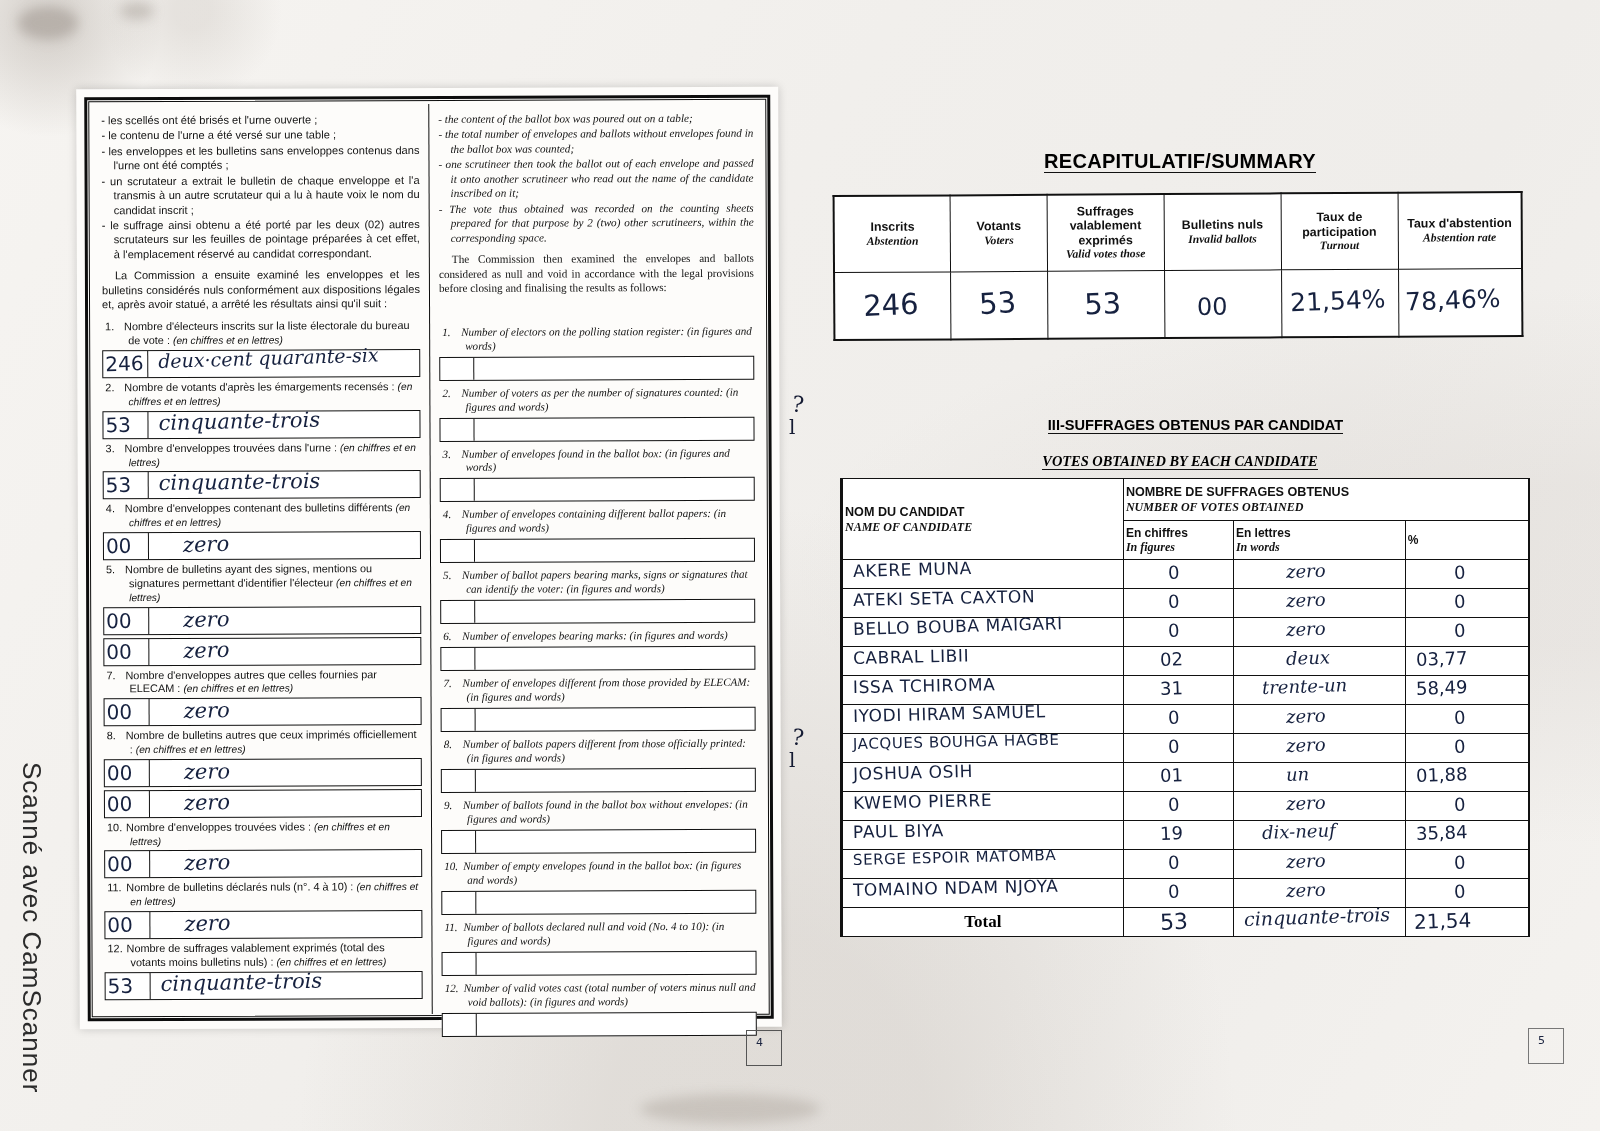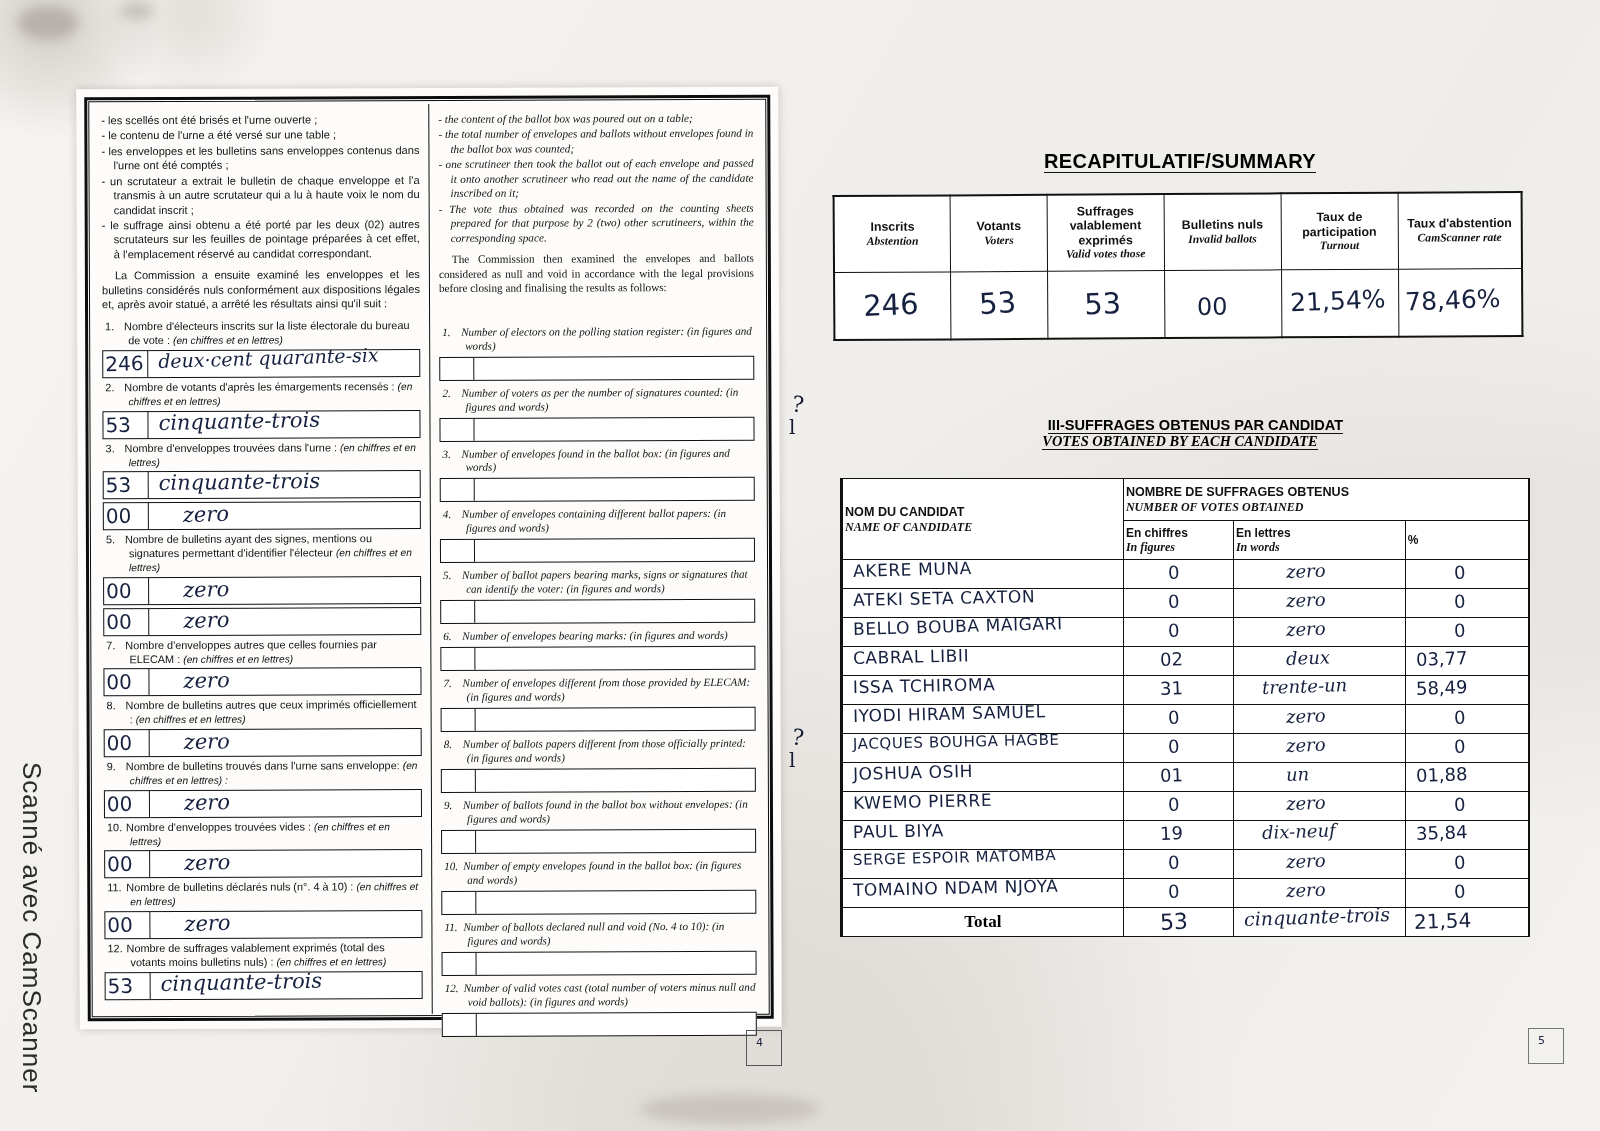--- a/index.html
+++ b/index.html
@@ -146,20 +146,21 @@
             <div class="abox">
               <div class="fig">
                 <span class="hw" style="left:2px;top:1px;font-size:20px;transform:rotate(-0.6deg);">53</span>
               </div>
               <div class="wrd">
                 <span class="hw cursive" style="left:10px;top:-1px;font-size:21px;transform:rotate(-0.6deg);">cinquante-trois</span>
               </div>
             </div>
           </div>
           <div class="qitem">
+            <div class="qtext"><span class="num">4.</span><span>Nombre d'enveloppes contenant des bulletins différents </span><i>(en chiffres et en lettres)</i></div>
             <div class="abox">
               <div class="fig">
                 <span class="hw" style="left:2px;top:1px;font-size:20px;transform:rotate(-1.2deg);">00</span>
               </div>
               <div class="wrd">
                 <span class="hw cursive" style="left:34px;top:0px;font-size:21px;transform:rotate(-1.2deg);">zero</span>
               </div>
             </div>
           </div>
           <div class="qitem">
@@ -199,21 +200,20 @@
             <div class="abox">
               <div class="fig">
                 <span class="hw" style="left:2px;top:1px;font-size:20px;transform:rotate(-0.7deg);">00</span>
               </div>
               <div class="wrd">
                 <span class="hw cursive" style="left:34px;top:0px;font-size:21px;transform:rotate(-0.7deg);">zero</span>
               </div>
             </div>
           </div>
           <div class="qitem">
-            <div class="qtext"><span class="num">9.</span><span>Nombre de bulletins trouvés dans l'urne sans enveloppe: </span><i>(en chiffres et en lettres) :</i></div>
             <div class="abox">
               <div class="fig">
                 <span class="hw" style="left:2px;top:1px;font-size:20px;transform:rotate(-1.1deg);">00</span>
               </div>
               <div class="wrd">
                 <span class="hw cursive" style="left:34px;top:0px;font-size:21px;transform:rotate(-1.1deg);">zero</span>
               </div>
             </div>
           </div>
           <div class="qitem">
@@ -383,21 +383,21 @@
       <th style="width:17%">
         <span class="fr-h">Bulletins nuls</span>
         <span class="en-h">Invalid ballots</span>
       </th>
       <th style="width:17%">
         <span class="fr-h">Taux de participation</span>
         <span class="en-h">Turnout</span>
       </th>
       <th style="width:18%">
         <span class="fr-h">Taux d'abstention</span>
-        <span class="en-h">CamScanner rate</span>
+        <span class="en-h">Abstention rate</span>
       </th>
     </tr>
     <tr>
       <td class="val">
         <span class="hw" style="left:28px;top:16px;font-size:29px;transform:rotate(-2deg);">246</span>
           </td>
       <td class="val">
         <span class="hw" style="left:28px;top:15px;font-size:29px;transform:rotate(-3deg);">53</span>
           </td>
       <td class="val">
@@ -412,21 +412,21 @@
       <td class="val">
         <span class="hw" style="left:6px;top:18px;font-size:25px;transform:rotate(-2deg);">78,46%</span>
           </td>
     </tr>
   </tbody>
     </table>
 
   <div class="sec-title" style="top:328px;">
     <span style="border-bottom:1.5px solid #111;font-size:14.6px;margin-left:31px;">III-SUFFRAGES OBTENUS PAR CANDIDAT</span>
   </div>
-  <div class="sec-title" style="top:344px;">
+  <div class="sec-title" style="top:364px;">
     <span style="border-bottom:1.5px solid #111;font-size:14.4px;font-family:'Liberation Serif',serif;font-style:italic;font-weight:bold;">VOTES OBTAINED BY EACH CANDIDATE</span>
   </div>
 
   <table class="cand">
     <tbody>
         <tr>
       <th rowspan="2" class="outer-l" style="width:41%;">
         <span>NOM DU CANDIDAT</span>
         <span class="en-h">NAME OF CANDIDATE</span>
       </th>

